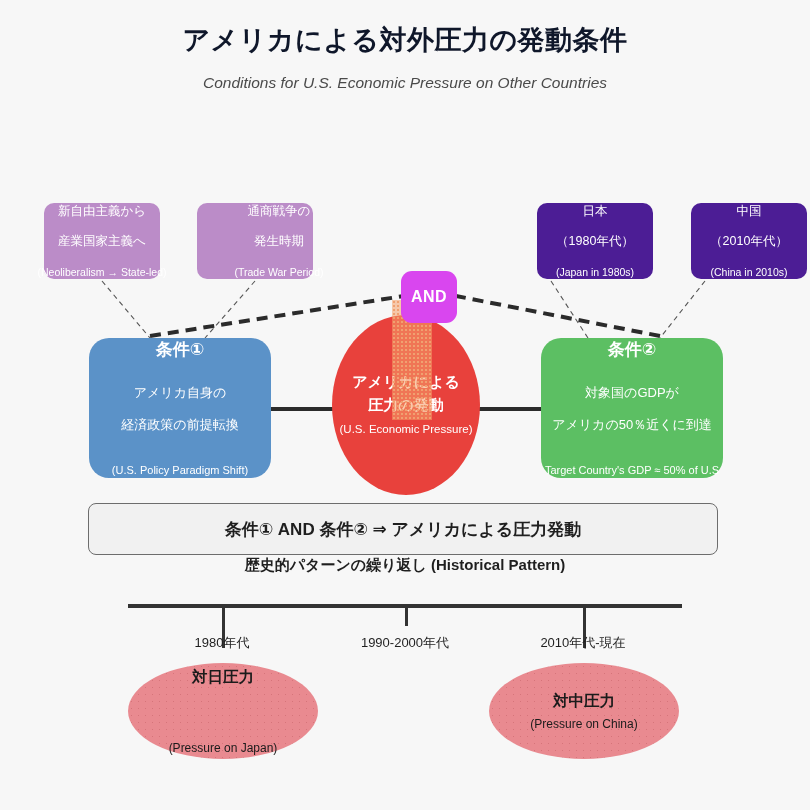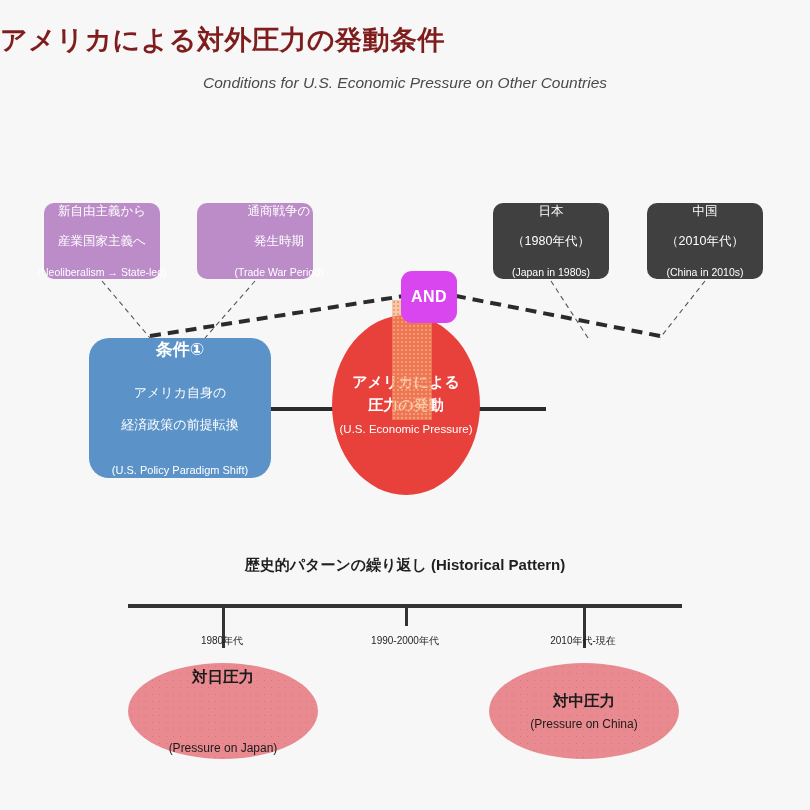--- a/index.html
+++ b/index.html
@@ -25,23 +25,24 @@
     left: 0; top: 0;
     width: 810px; height: 810px;
     pointer-events: none;
   }
 
   
   .title {
     position: absolute;
     left: 0; top: 22px;
     width: 810px;
+    text-align: center;
     font-size: 27px;
     font-weight: bold;
-    color: #7f1d1d;
+    color: #0f172a;
     letter-spacing: 0.5px;
   }
   .subtitle {
     position: absolute;
     left: 0; top: 74px;
     width: 810px;
     text-align: center;
     font-size: 15.5px;
     font-style: italic;
     color: #4a4a4a;
@@ -63,21 +64,21 @@
 
   .chip {            
     width: 116px;
     height: 76px;
     border-radius: 10px;
     font-size: 12.5px;
   }
   .chip .en { font-size: 10.5px; margin-top: 2px; }
 
   .chip-purple { background: #bb8cc8; }
-  .chip-orange { background: #404040; }
+  .chip-orange { background: #4c1d95; margin-left: 44px; }
 
   .cond {            
     width: 182px;
     height: 140px;
     border-radius: 20px;
     font-size: 13px;
   }
   .cond .hd {
     font-size: 17px;
     font-weight: bold;
@@ -181,21 +182,21 @@
     position: absolute;
     width: 2.5px;
     background: #333333;
   }
   .tl-label {
     position: absolute;
     top: 634px;
     width: 160px;
     margin-left: -80px;
     text-align: center;
-    font-size: 10px;
+    font-size: 13px;
     color: #1f1f1f;
     white-space: nowrap;
   }
 
   
   .ellipse-pink {
     position: absolute;
     width: 190px; height: 96px;
     border-radius: 50%;
     background-color: #e98a90;
@@ -259,31 +260,40 @@
     <div class="en">(China in 2010s)</div>
   </div>
 
   <div class="card cond cond-blue" style="left:89px; top:338px;">
     <div class="hd">条件①</div>
     <div class="ln">アメリカ自身の</div>
     <div class="ln">経済政策の前提転換</div>
     <div class="en">(U.S. Policy Paradigm Shift)</div>
   </div>
 
+  <div class="card cond cond-green" style="left:541px; top:338px;">
+    <div class="hd">条件②</div>
+    <div class="ln">対象国のGDPが</div>
+    <div class="ln">アメリカの50％近くに到達</div>
+    <div class="en">Target Country's GDP ≈ 50% of U.S</div>
+  </div>
 
   <div class="ellipse-red">
     <div>アメリカによる</div>
     <div>圧力の発動</div>
     <div class="en">(U.S. Economic Pressure)</div>
   </div>
 
   <div class="and-band"></div>
 
   <div class="and-badge">AND</div>
 
+  <div class="summary-bar">
+    <span>条件① AND 条件② ⇒ アメリカによる圧力発動</span>
+  </div>
   <div class="pattern-caption">歴史的パターンの繰り返し (Historical Pattern)</div>
 
   <div class="tl-axis"></div>
 
   <div class="tl-tick" style="left:222px; top:604px; height:44px;"></div>
   <div class="tl-tick" style="left:405px; top:604px; height:22px;"></div>
   <div class="tl-tick" style="left:583px; top:604px; height:44px;"></div>
 
   <div class="tl-label" style="left:222px;">1980年代</div>
   <div class="tl-label" style="left:405px;">1990-2000年代</div>

